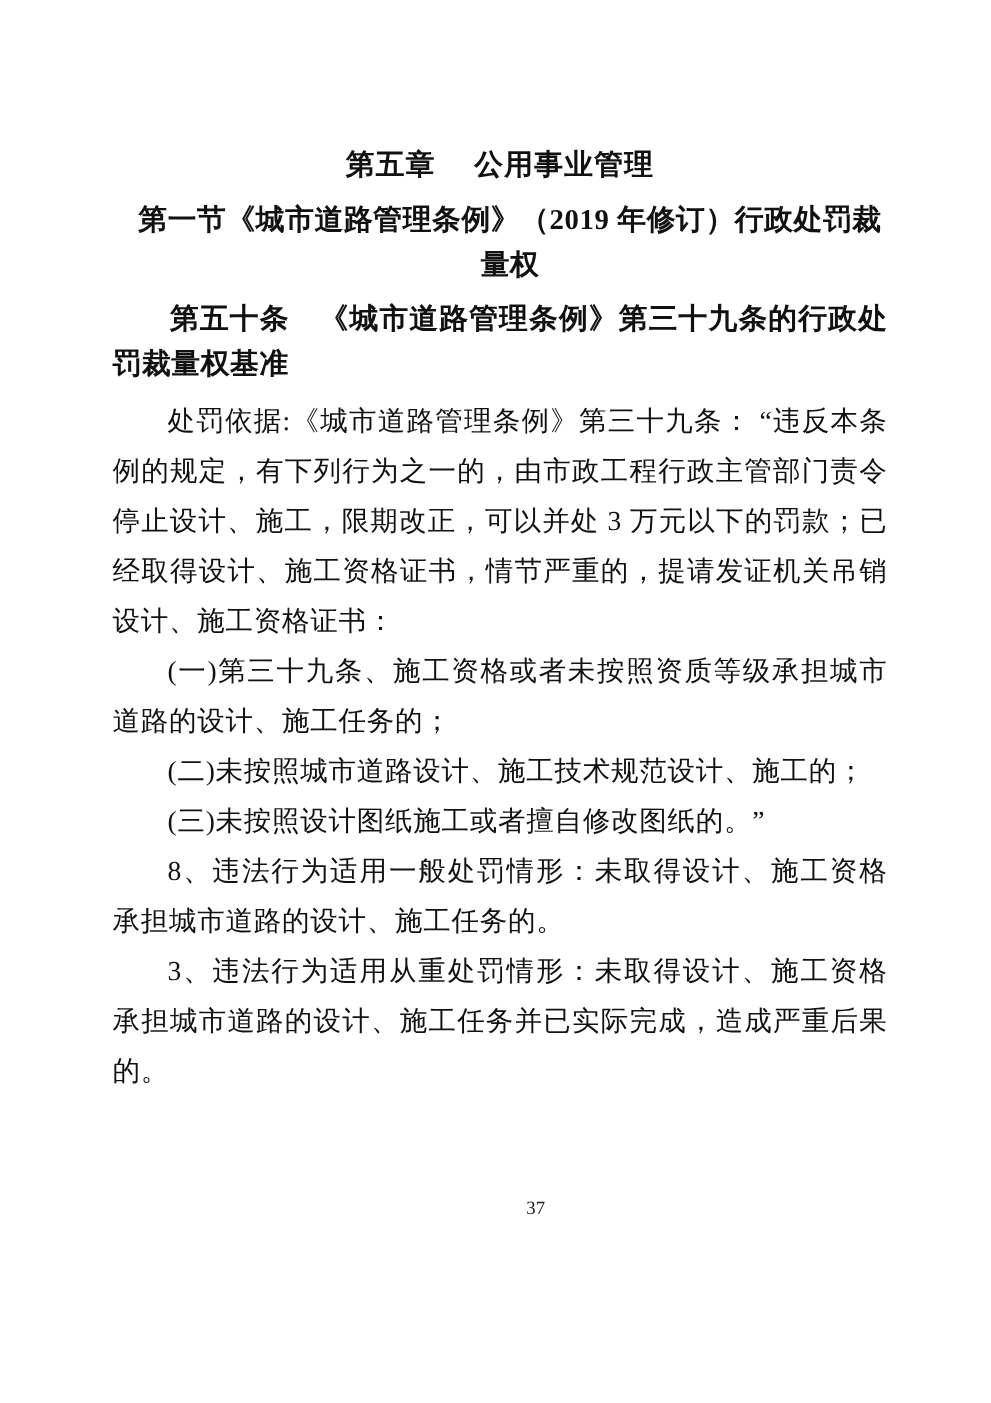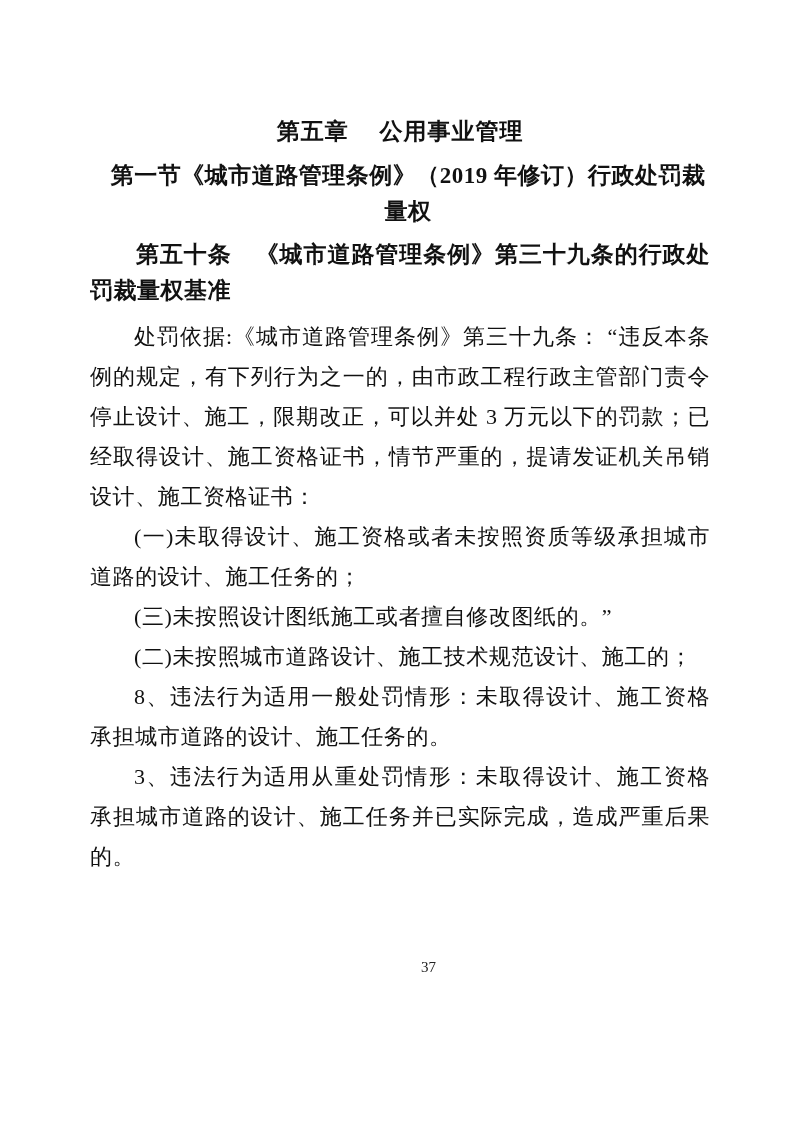--- a/index.html
+++ b/index.html
@@ -87,25 +87,25 @@
   <h1 class="chapter">第五章　 公用事业管理</h1>
 
   <h2 class="section">
     <span class="line">第一节《城市道路管理条例》（2019 年修订）行政处罚裁量权</span>
   </h2>
 
   <h3 class="article">第五十条　《城市道路管理条例》第三十九条的行政处罚裁量权基准</h3>
 
   <p class="body first"><b class="lead">处罚依据:</b><span>《城市道路管理条例》第三十九条： “违反本条例的规定，有下列行为之一的，由市政工程行政主管部门责令停止设计、施工，限期改正，可以并处 3 万元以下的罚款；已经取得设计、施工资格证书，情节严重的，提请发证机关吊销设计、施工资格证书：</span></p>
 
-  <p class="body"><span>(一)未取得设计、施工资格或者未按照资质等级承担城市道路的设计、施工任务的；</span></p>
+  <p class="body"><span>(一)第三十九条、施工资格或者未按照资质等级承担城市道路的设计、施工任务的；</span></p>
+
+  <p class="body"><span>(二)未按照城市道路设计、施工技术规范设计、施工的；</span></p>
 
   <p class="body"><span>(三)未按照设计图纸施工或者擅自修改图纸的。”</span></p>
-
-  <p class="body"><span>(二)未按照城市道路设计、施工技术规范设计、施工的；</span></p>
 
 
 
   <p class="body"><span>8、违法行为适用一般处罚情形：未取得设计、施工资格承担城市道路的设计、施工任务的。</span></p>
 
   <p class="body"><span>3、违法行为适用从重处罚情形：未取得设计、施工资格承担城市道路的设计、施工任务并已实际完成，造成严重后果的。</span></p>
 
   <div class="pageno">37</div>
 
 </main>

